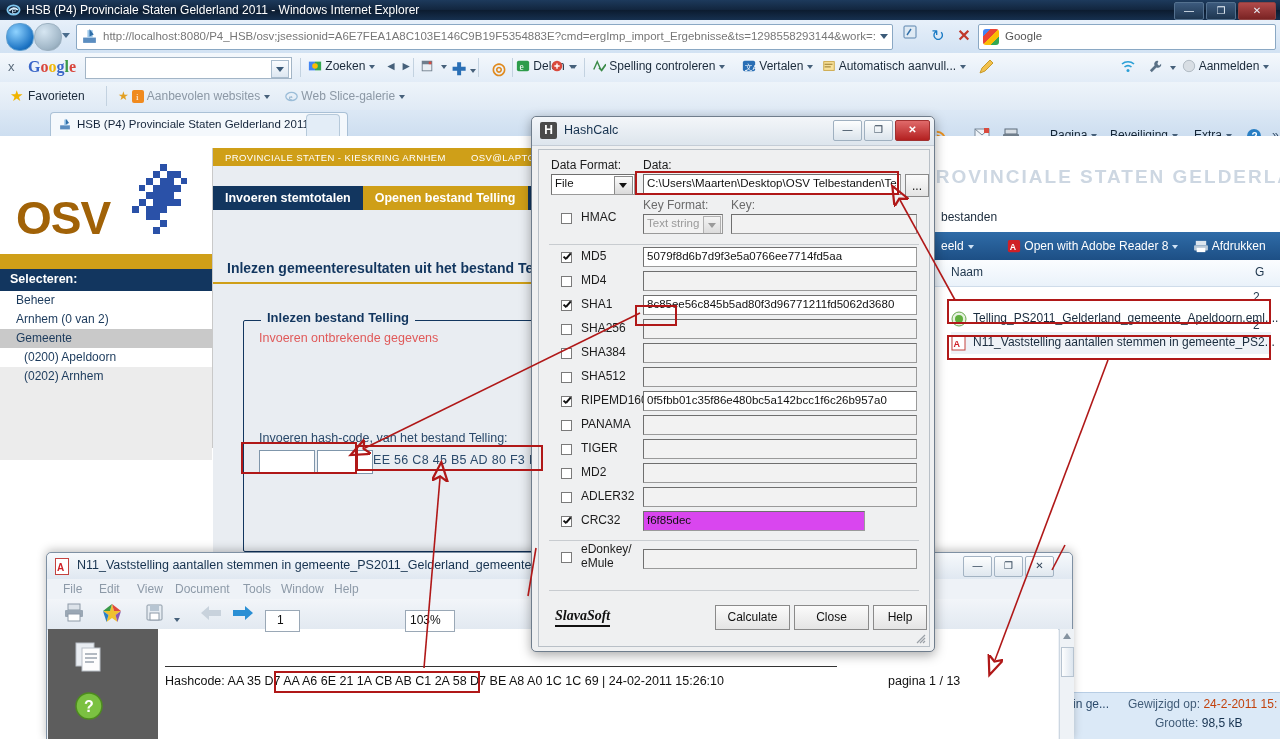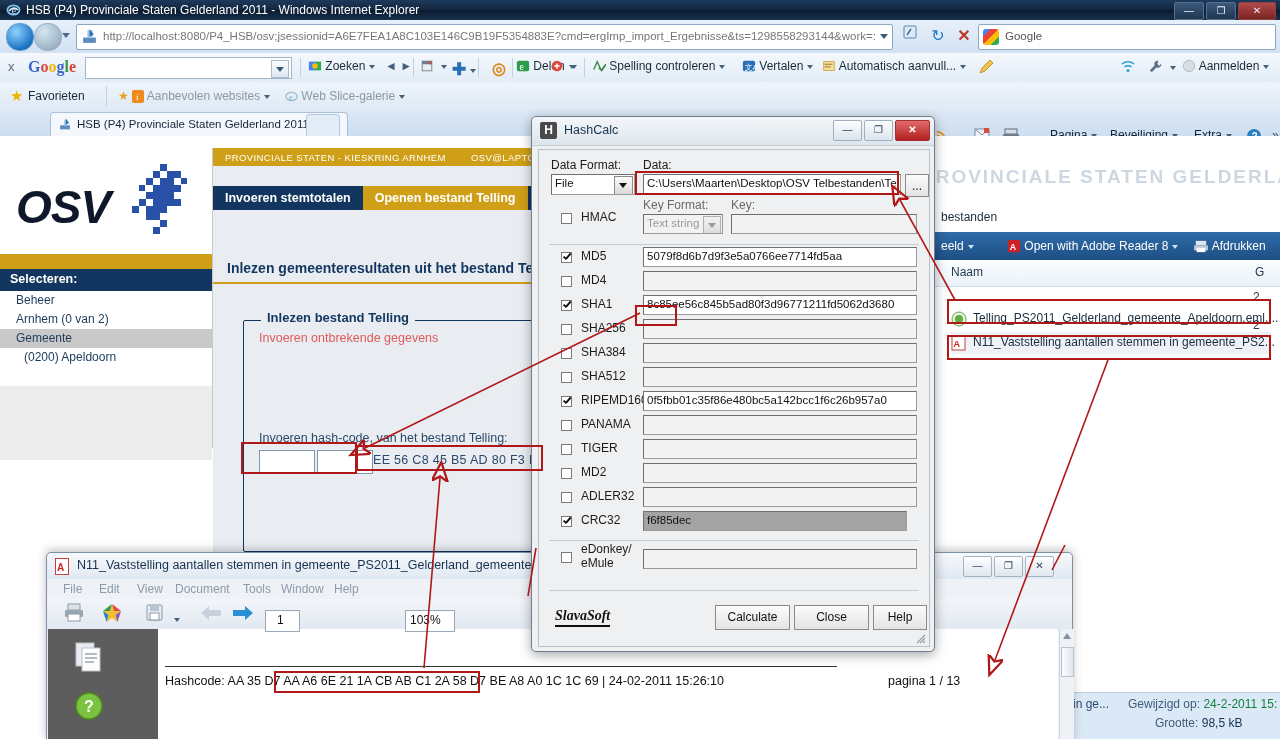--- a/index.html
+++ b/index.html
@@ -85,21 +85,21 @@
     color:#123;font-size:12px;
   }
   .cmd-item{top:4px;white-space:nowrap;color:#132536;}
 
   
   #page{left:0;top:136px;width:1280px;height:603px;background:#ffffff;}
 
   
   #osv-left{left:0;top:12px;width:212px;height:300px;background:#ffffff;border-right:1px solid #c9c9c9;}
   #osv-logo-box{left:0;top:0;width:212px;height:106px;background:#fff;}
-  #osv-word{left:16px;top:32px;font-family:"Liberation Sans",sans-serif;font-size:46px;font-weight:bold;color:#0f172a;letter-spacing:-1px;font-style:italic;}
+  #osv-word{left:16px;top:43px;font-family:"Liberation Sans",sans-serif;font-size:46px;font-weight:bold;color:#a16207;letter-spacing:-1px;}
   #osv-map{left:120px;top:14px;width:80px;height:78px;}
   #osv-gold{left:0;top:106px;width:212px;height:15px;background:#cf9f18;}
   #osv-sel{left:0;top:121px;width:212px;height:22px;background:#12365f;}
   #osv-sel span{position:absolute;left:10px;top:3px;color:#fff;font-weight:bold;font-size:12.5px;}
   .osv-item{left:0;width:212px;height:19px;font-size:12px;color:#1b3a5c;}
   .osv-item span{position:absolute;top:2px;}
 
   
   #osv-main{left:213px;top:12px;width:790px;height:560px;background:#e9edf2;}
   #osv-topbar{left:0;top:0;width:790px;height:18px;background:#cf9f18;color:#fff;font-size:9.5px;letter-spacing:.4px;}
@@ -469,20 +469,23 @@
         </div>
       <div class="abs osv-item" style="top:162px;background:#fff">
           <span style="left:16px">Arnhem (0 van 2)</span>
         </div>
       <div class="abs osv-item" style="top:181px;background:#c9c9c9">
           <span style="left:16px">Gemeente</span>
         </div>
       <div class="abs osv-item" style="top:200px;background:#fff">
           <span style="left:24px">(0200) Apeldoorn</span>
         </div>
+      <div class="abs osv-item" style="top:219px;background:#ececec">
+          <span style="left:24px">(0202) Arnhem</span>
+        </div>
       <div class="abs" style="left:0;top:238px;width:212px;height:74px;background:#ececec"></div>
     </div>
 
     <div class="abs" id="osv-main">
       <div class="abs" id="osv-topbar">
         <span style="left:12px">Provinciale Staten - Kieskring Arnhem</span>
         <span style="left:258px">osv@laptop</span>
         <span style="left:322px">HSB (</span>
       </div>
       <div class="abs" id="osv-tabs">
@@ -557,21 +560,21 @@
     <div class="abs" id="exp-vscroll">
       <div class="abs" style="left:3px;top:4px;width:0;height:0;border-left:5px solid transparent;border-right:5px solid transparent;border-bottom:6px solid #7f8c99"></div>
 
     </div>
   </div>
 
   <div class="abs" id="exp-status"></div>
   <div class="abs" id="exp-st-name">n in ge...</div>
   <div class="abs" id="exp-st-mod">
     <span>Gewijzigd op:</span>
-    <span style="color:#15803d">24-2-2011 15:</span>
+    <span style="color:#c2410c">24-2-2011 15:</span>
   </div>
   <div class="abs" id="exp-st-size">
     <span>Grootte:</span>
     <span style="color:#16324f">98,5 kB</span>
   </div>
 </div>
 
 <div class="abs" id="pdfwin">
   <div class="abs" id="pdf-title">
     <svg class="abs" id="pdf-ico" viewBox="0 0 15 17">
@@ -759,21 +762,21 @@
     <div class="abs cbx" style="left:22px;top:318px"></div>
     <div class="abs lbl" style="left:42px;top:315px">MD2</div>
     <div class="abs txtbox" style="left:104px;top:313px;width:274px;height:20px"></div>
 
     <div class="abs cbx" style="left:22px;top:342px"></div>
     <div class="abs lbl" style="left:42px;top:339px">ADLER32</div>
     <div class="abs txtbox" style="left:104px;top:337px;width:274px;height:20px"></div>
 
     <div class="abs cbx on" style="left:22px;top:366px"></div>
     <div class="abs lbl" style="left:42px;top:363px">CRC32</div>
-    <div class="abs txtbox" style="left:104px;top:361px;width:264px;height:20px;background:#a3a3a3">f6f85dec</div>
+    <div class="abs txtbox" style="left:104px;top:361px;width:222px;height:20px;background:#d946ef">f6f85dec</div>
 
     <div class="abs hr" style="left:10px;top:390px;width:370px"></div>
 
     <div class="abs cbx" style="left:22px;top:402px"></div>
     <div class="abs lbl" style="left:42px;top:392px;line-height:14px">
       <span>eDonkey/</span><br>
       <span>eMule</span>
     </div>
     <div class="abs txtbox" style="left:104px;top:399px;width:274px;height:20px"></div>
 

